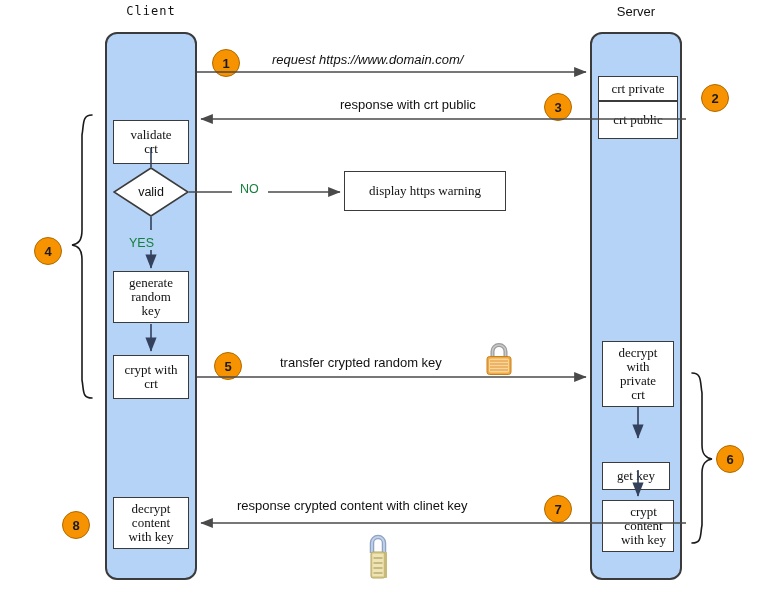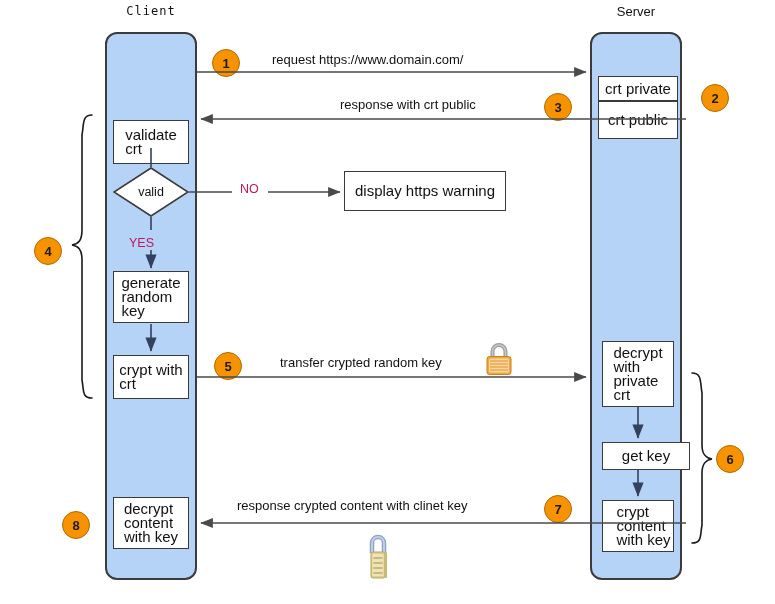--- a/index.html
+++ b/index.html
@@ -35,25 +35,26 @@
     font-size: 12px;
   }
   .node {
     position: absolute;
     background: #ffffff;
     border: 1.6px solid #3b3b3b;
     box-sizing: border-box;
     display: flex;
     align-items: center;
     justify-content: center;
-    text-align: left;
-    font-size: 15px;
+    text-align: center;
+    font-size: 13px;
     line-height: 14px;
     color: #111111;
     white-space: pre-line;
+    font-family: Liberation Serif, serif;
   }
   .diamond-wrap {
     position: absolute;
     display: flex;
     align-items: center;
     justify-content: center;
   }
   .diamond-shape {
     position: absolute;
     left: 0; top: 0;
@@ -83,21 +84,21 @@
   }
   .msg-label {
     position: absolute;
     font-size: 13px;
     color: #111111;
     white-space: nowrap;
   }
   .edge-label {
     position: absolute;
     font-size: 12.5px;
-    color: #be185d;
+    color: #15803d;
     white-space: nowrap;
   }
   svg.overlay {
     position: absolute;
     left: 0; top: 0;
     width: 775px;
     height: 604px;
     pointer-events: none;
   }
   .lockwrap { position: absolute; }
@@ -137,31 +138,31 @@
 with key</div>
 
   <div class="node" style="left:598px; top:76px; width:80px; height:25px;">crt private</div>
   <div class="node" style="left:598px; top:101px; width:80px; height:38px;">crt public</div>
 
   <div class="node" style="left:602px; top:341px; width:72px; height:66px;">decrypt
 with
 private
 crt</div>
 
-  <div class="node" style="left:602px; top:442px; width:88px; height:28px;">get key</div>
+  <div class="node" style="left:602px; top:462px; width:68px; height:28px;">get key</div>
 
   <div class="node" style="left:602px; top:500px; width:72px; height:52px;padding-left:11px;">crypt
 content
 with key</div>
 
   <div class="node" style="left:344px; top:171px; width:162px; height:40px;">display https warning</div>
 
   <div class="edge-label" style="left:240px; top:182px;">NO</div>
 
-  <div class="msg-label" style="left:272px; top:52px;">request https://www.domain.com/</div>
+  <div class="msg-label" style="left:272px; top:52px;font-style:italic;">request https://www.domain.com/</div>
   <div class="msg-label" style="left:340px; top:97px;">response with crt public</div>
   <div class="msg-label" style="left:280px; top:355px;">transfer crypted random key</div>
   <div class="msg-label" style="left:237px; top:498px;">response crypted content with clinet key</div>
 
   <div class="badge" style="left:212px; top:49px;">1</div>
   <div class="badge" style="left:701px; top:84px;">2</div>
   <div class="badge" style="left:544px; top:93px;">3</div>
   <div class="badge" style="left:34px; top:237px;">4</div>
   <div class="badge" style="left:214px; top:352px;">5</div>
   <div class="badge" style="left:716px; top:445px;">6</div>

